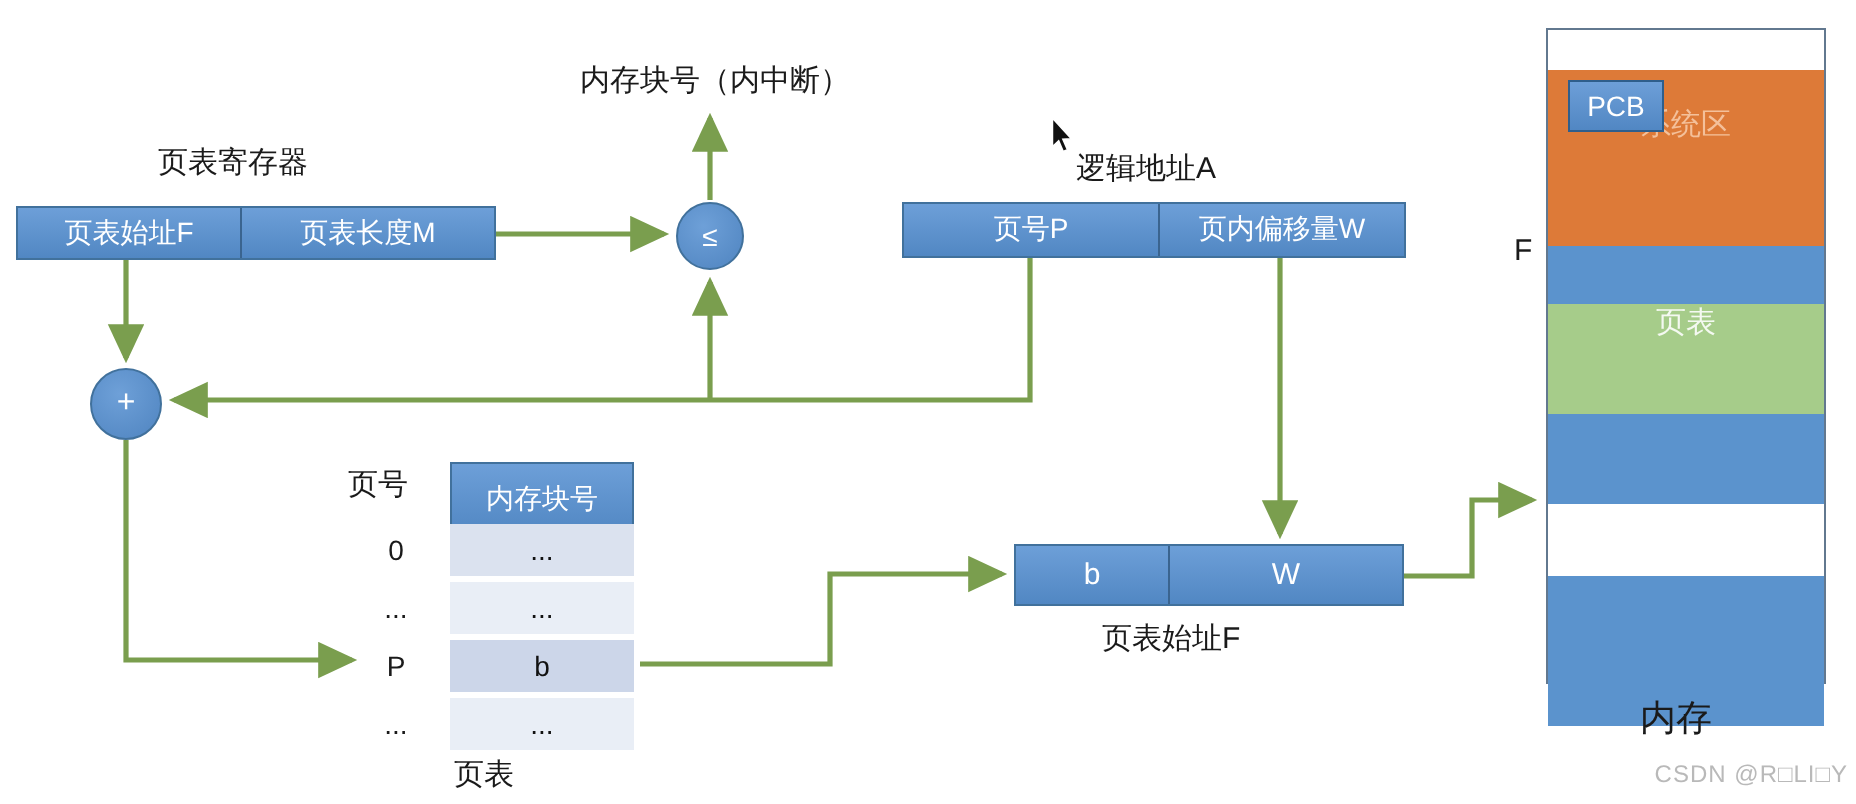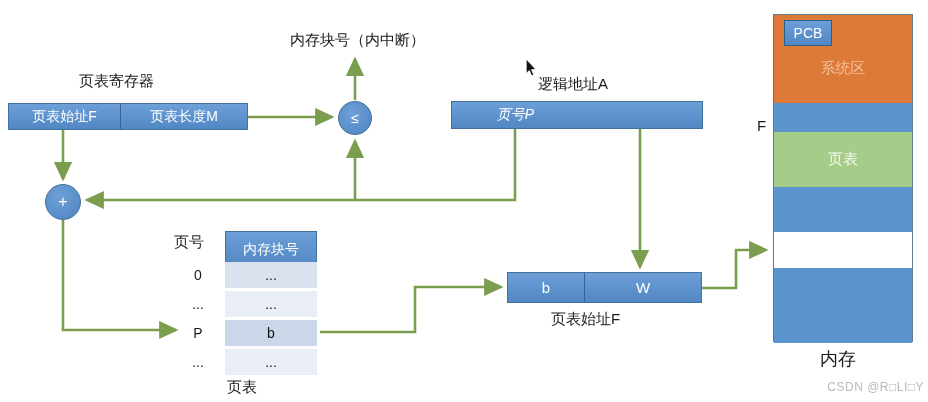--- a/index.html
+++ b/index.html
@@ -36,21 +36,21 @@
   }
   .tbl-row{
     position:absolute; display:flex; align-items:center; justify-content:center;
     color:#111; font-size:14px; box-sizing:border-box;
   }
 
   .mem{
     position:absolute; left:773px; top:14px; width:140px; height:328px;
     border:1px solid #62788f; box-sizing:border-box;
   }
-  .mem .seg{position:absolute; left:0; width:100%; display:flex; align-items:center; justify-content:center;}
+  .mem .seg{position:absolute; left:0; width:100%; display:flex; justify-content:center;margin-top:20px;}
   .seg-label{font-size:15px; color:rgba(255,255,255,0.88);}
   .pcb{
     position:absolute; left:10px; top:5px; width:48px; height:26px;
     background:linear-gradient(#6d9fd8,#5187c3); border:1px solid #2e5e8c;
     box-sizing:border-box; color:#fff; display:flex; align-items:center; justify-content:center;
     font-size:14px;
   }
   .watermark{position:absolute; right:4px; top:380px; font-size:12px; color:#b9b9b9; letter-spacing:0.5px;}
 </style>
 </head>
@@ -87,22 +87,23 @@
 
   <div class="circle" style="left:338px; top:101px; width:34px; height:34px; font-size:14px;">≤</div>
 
   <div class="circle" style="left:45px; top:184px; width:36px; height:36px; font-size:16px;">+</div>
 
   <div class="lbl" style="left:538px; top:75px; font-size:15px;">逻辑地址A</div>
 
   <svg style="position:absolute; left:524px; top:59px;" width="14" height="18" viewBox="0 0 10 15">
     <path d="M1,0 L1,12 L3.6,9.6 L5.5,14 L7.3,13.2 L5.4,8.9 L9,8.7 Z" fill="#111" stroke="#fff" stroke-width="0.7"></path>
   </svg>
-  <div class="bluebox" style="left:451px; top:101px; width:252px; height:28px;font-style:italic;">
+  <div class="bluebox" style="left:451px; top:101px; width:252px; height:28px;">
     <div class="cell" style="width:127px;">页号P</div>
+    <div class="cell" style="flex:1;">页内偏移量W</div>
   </div>
 
   <div class="lbl" style="left:174px; top:233px; font-size:15px;">页号</div>
   <div class="tbl-header" style="left:225px; top:231px; width:92px; height:37px;">内存块号</div>
 
   <div class="lbl" style="left:186px; top:262px; width:24px; height:26px; display:flex; align-items:center; justify-content:center; font-size:14px;">0</div>
   <div class="lbl" style="left:186px; top:291px; width:24px; height:26px; display:flex; align-items:center; justify-content:center; font-size:14px;">...</div>
   <div class="lbl" style="left:186px; top:320px; width:24px; height:26px; display:flex; align-items:center; justify-content:center; font-size:14px;">P</div>
   <div class="lbl" style="left:186px; top:349px; width:24px; height:26px; display:flex; align-items:center; justify-content:center; font-size:14px;">...</div>
 

